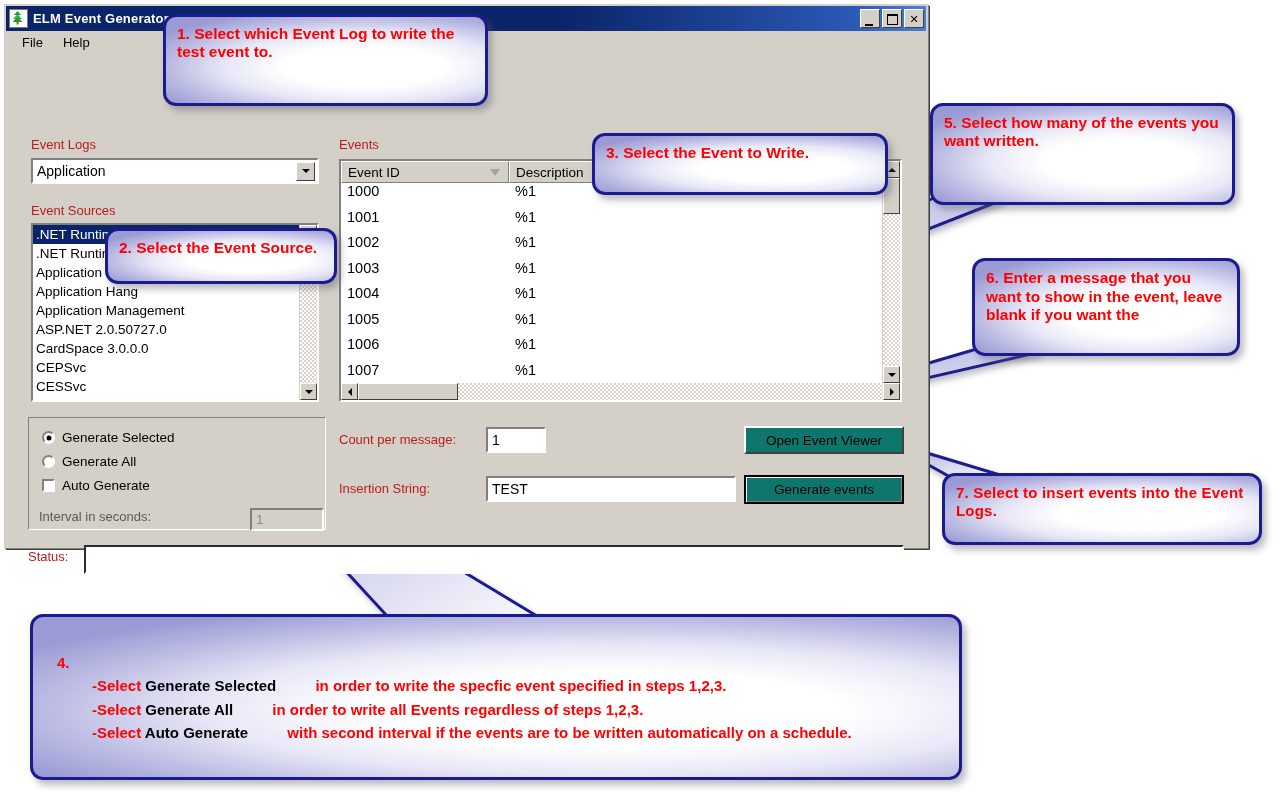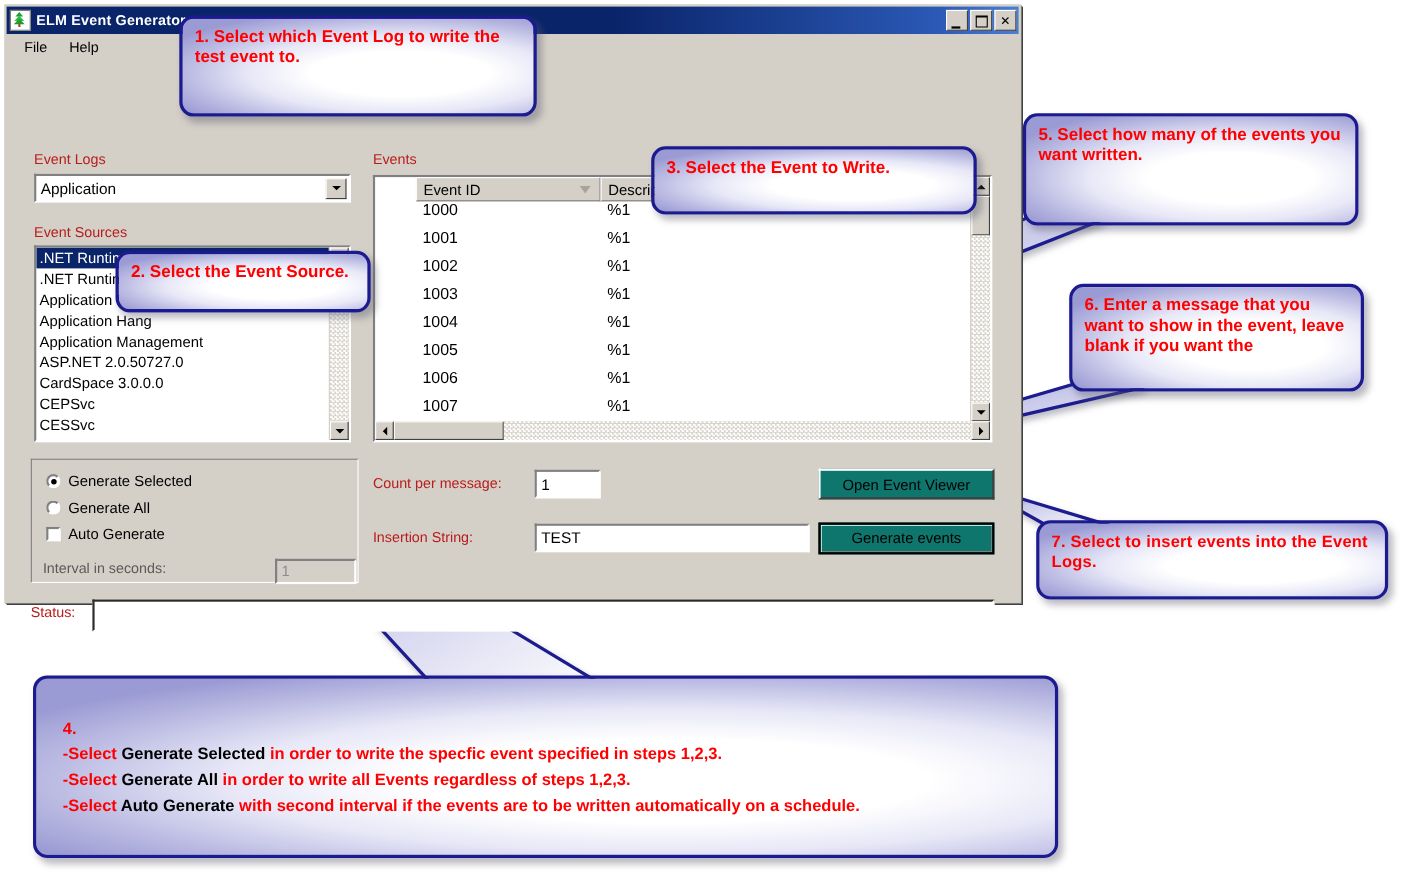--- a/index.html
+++ b/index.html
@@ -77,21 +77,21 @@
   .tri-l{position:absolute;left:50%;top:50%;transform:translate(-50%,-50%);
     width:0;height:0;border-top:4px solid transparent;border-bottom:4px solid transparent;border-right:4px solid #000;}
   .tri-r{position:absolute;left:50%;top:50%;transform:translate(-50%,-50%);
     width:0;height:0;border-top:4px solid transparent;border-bottom:4px solid transparent;border-left:4px solid #000;}
 
   
   #listview-events{position:absolute;left:333px;top:106px;width:563px;height:243px;
     background:#fff;border:2px solid;border-top-color:#808080;border-left-color:#808080;
     border-right-color:#fff;border-bottom-color:#fff;box-sizing:border-box;
     display:flex;flex-direction:column;}
-  .lv-top{flex:1;display:flex;overflow:hidden;padding-left:37px;}
+  .lv-top{flex:1;display:flex;overflow:hidden;}
   .lv-main{flex:1;display:flex;flex-direction:column;overflow:hidden;background:#fff;}
   .lv-head{display:flex;height:22px;background:#d4d0c8;flex:0 0 auto;}
   .lv-th{background:#d4d0c8;border-top:1px solid #fff;border-left:1px solid #fff;
     border-right:1px solid #808080;border-bottom:1px solid #808080;
     font-size:13.5px;padding:2px 4px;box-sizing:border-box;display:flex;align-items:center;
     position:relative;}
   .sort-ind{position:absolute;right:8px;top:7px;width:0;height:0;
     border-left:5px solid transparent;border-right:5px solid transparent;border-top:7px solid #a8a49c;}
   .lv-rows{flex:1;overflow:hidden;}
   .lv-row{display:flex;height:25.5px;align-items:flex-start;font-size:14.5px;color:#000;}
@@ -148,21 +148,21 @@
   #callout1{left:163px;top:14px;width:325px;height:92px;}
   #callout2{left:105px;top:228px;width:232px;height:56px;}
   #callout3{left:592px;top:133px;width:296px;height:62px;}
   #callout5{left:930px;top:103px;width:305px;height:102px;}
   #callout6{left:972px;top:258px;width:268px;height:98px;}
   #callout7{left:942px;top:473px;width:320px;height:72px;}
   #callout4{left:30px;top:614px;width:932px;height:166px;}
   #callout4 .t{padding:34px 24px 10px 24px;font-size:15px;line-height:1.55;}
   .c4line{white-space:nowrap;}
   .c4-black{color:#000;}
-  .c4-red{color:#ff0000;}
+  .c4-red{color:#ff0000;margin-left:35px;}
   #callout6 .t{font-size:15.5px;line-height:1.2;}
   #callout7 .t{font-size:15px;letter-spacing:.2px;}
 </style>
 </head>
 <body>
 
 <svg class="co-svg" width="1282" height="807">
   <defs>
     <linearGradient id="tailg" x1="0" y1="0" x2="1" y2="1">
       <stop offset="0%" stop-color="#3b3b9e"></stop>

